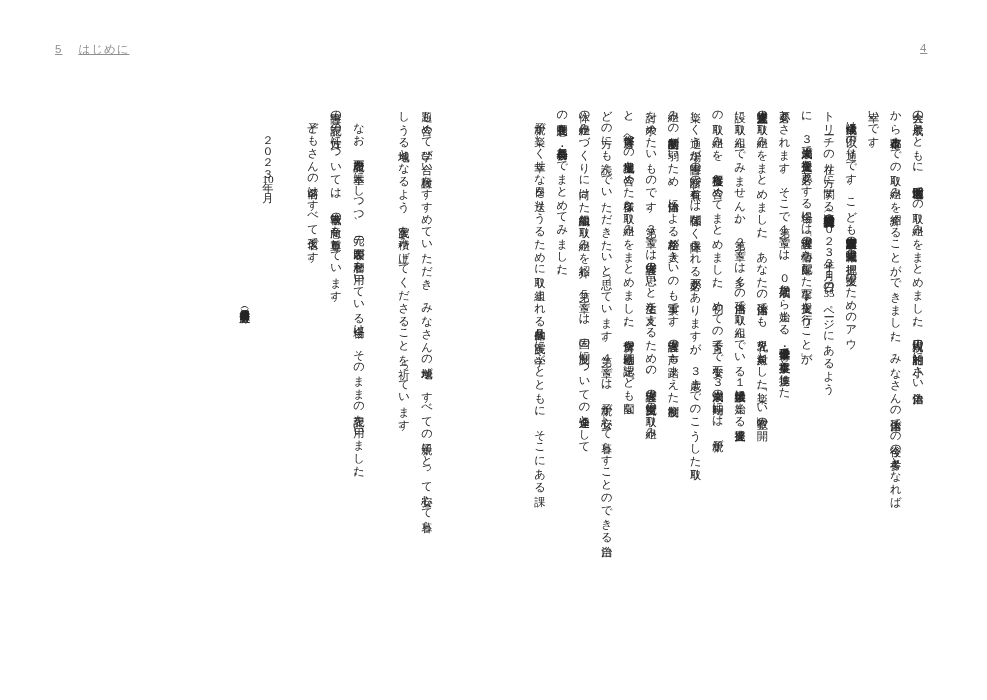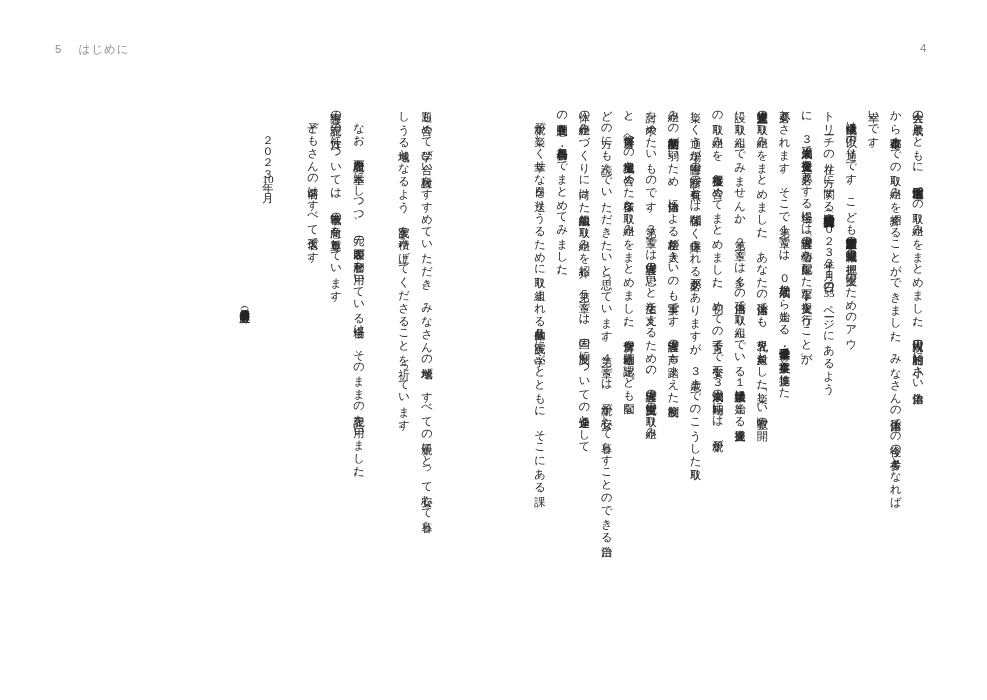--- a/index.html
+++ b/index.html
@@ -15,20 +15,21 @@
   }
 
   
   .page-header {
     position: absolute;
     top: 42px;
     font-family: "Liberation Sans", "DejaVu Sans", sans-serif;
     font-size: 11.5px;
     color: #8f8f8f;
     letter-spacing: 1px;
+    text-decoration: underline;
   }
   .header-left { left: 55px; }
   .header-left .hnum { margin-right: 16px; }
   .header-right { left: 920px; }
 
   
   .vtext {
     position: absolute;
     top: 103px;
     height: 520px;

